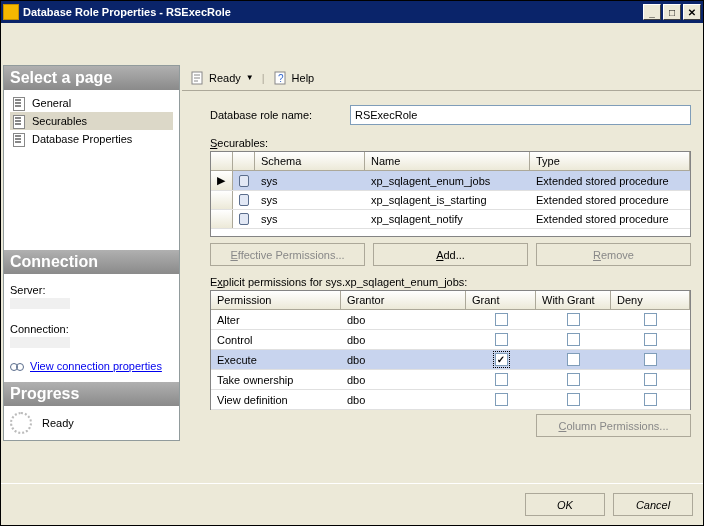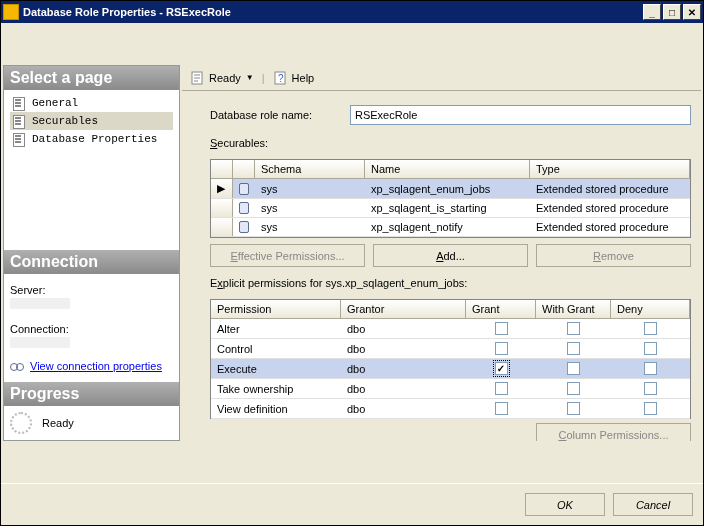--- a/index.html
+++ b/index.html
@@ -9,21 +9,21 @@
 .titlebar { background: linear-gradient(to right, #0054e3 0%, #2e8ae6 50%, #0054e3 100%); background: #15428b; }
 .titlebar { background: #0a246a; }
 .title-icon { width: 16px; height: 16px; background: #f5b800; margin-right: 4px; border: 1px solid #c49000; }
 .title-text { flex: 1; }
 .title-buttons { display: flex; gap: 0; }
 .title-btn { width: 18px; height: 16px; background: #ece9d8; border: 1px solid #fff; border-right-color: #404040; border-bottom-color: #404040; display: flex; align-items: center; justify-content: center; font-family: Arial; font-size: 10px; font-weight: bold; color: #000; margin-left: 2px; cursor: pointer; }
 .body-area { flex: 1; display: flex; padding: 2px; gap: 2px; overflow: hidden; }
 .sidebar { width: 178px; background: #fff; border: 1px solid #919b9c; display: flex; flex-direction: column; }
 .side-header { background: linear-gradient(to bottom, #b0b0b0 0%, #8a8a8a 100%); color: #fff; font-weight: bold; padding: 3px 6px; font-size: 16px; }
 .side-group { padding: 4px 6px 8px 6px; }
-.side-item { display: flex; align-items: center; padding: 2px 2px; gap: 4px; cursor: pointer; font-family: Liberation Mono, monospace; }
+.side-item { display: flex; align-items: center; padding: 2px 2px; gap: 4px; cursor: pointer; }
 .side-item.selected { background: #dcd8c8; }
 .side-icon { width: 16px; height: 14px; flex-shrink: 0; position: relative; }
 .page-icon::before { content: ''; position: absolute; left: 1px; top: 1px; width: 10px; height: 12px; background: #fff; border: 1px solid #888; }
 .page-icon::after { content: ''; position: absolute; left: 3px; top: 3px; width: 6px; height: 2px; box-shadow: 0 0 0 #888, 0 3px 0 #888, 0 6px 0 #888; background: #888; }
 .side-spacer { flex: 1; }
 .conn-section { padding: 4px 9px 10px 6px; }
 .conn-label { margin-top: 6px; margin-bottom: 2px; }
 .conn-value { background: #f0f0f0; height: 11px; width: 60px; margin-top:2px; }
 .conn-link { color: #0000ee; text-decoration: underline; cursor: pointer; display: flex; align-items: center; gap: 4px; margin-top: 12px; }
 .progress-section { padding: 6px; display: flex; align-items: center; gap: 10px; }
@@ -31,21 +31,21 @@
 .main { flex: 1; display: flex; flex-direction: column; background: #ece9d8; }
 .toolbar { height: 26px; border-bottom: 1px solid #aca899; display: flex; align-items: center; padding: 0 4px; gap: 4px; background: #ece9d8; }
 .tool-btn { display: inline-flex; align-items: center; gap: 3px; padding: 2px 4px; cursor: pointer; }
 .tool-icon { width: 16px; height: 16px; display: inline-flex; align-items: center; justify-content: center; }
 .dropdown-arrow { font-size: 8px; color: #000; margin-left: 2px; }
 .content { padding: 14px 10px 4px 28px; flex: 1; display: flex; flex-direction: column; overflow: hidden; }
 .form-row { display: flex; align-items: center; margin-bottom: 12px; }
 .form-label { width: 140px; }
 .form-input { flex: 1; height: 20px; border: 1px solid #7f9db9; background: #fff; padding: 2px 4px; font-size: 11px; }
 .section-label { margin-bottom: 2px; }
-.grid { border: 1px solid #848484; background: #fff; margin-top: 8px; }
+.grid { border: 1px solid #848484; background: #fff; }
 .grid-header { display: flex; background: #ece9d8; }
 .grid-header-cell { border-right: 1px solid #aca899; border-bottom: 1px solid #aca899; padding: 3px 6px; background: linear-gradient(to bottom, #fff 0%, #ece9d8 100%); }
 .grid-row { display: flex; border-bottom: 1px solid #e0e0e0; cursor:pointer; }
 .grid-row.selected { background: #c8d4ee; }
 .grid-cell { padding: 3px 6px; display: flex; align-items: center; gap: 4px; }
 .row-handle { width: 22px; background: linear-gradient(to bottom,#fff,#ece9d8); border-right: 1px solid #aca899; }
 .sec-icon { width: 16px; height: 12px; background: #e2e8f5; border: 1px solid #5a6d8c; border-radius: 2px; position: relative; }
 .button-row { display: flex; gap: 8px; margin: 6px 0 10px 0; justify-content: space-between; }
 .btn { height: 23px; border: 1px solid #aca899; background: #ece9d8; padding: 0 14px; font-size: 11px; cursor: pointer; font-family: inherit; }
 .btn:disabled { color: #888; }

